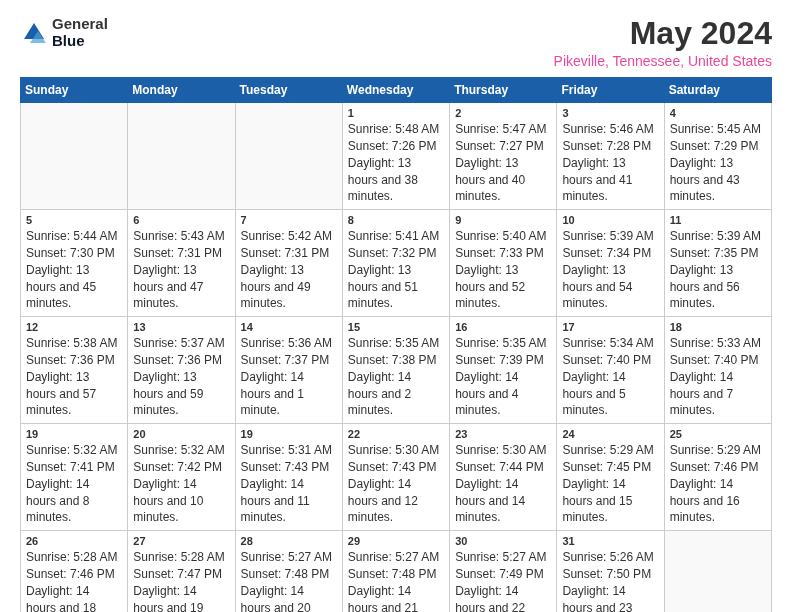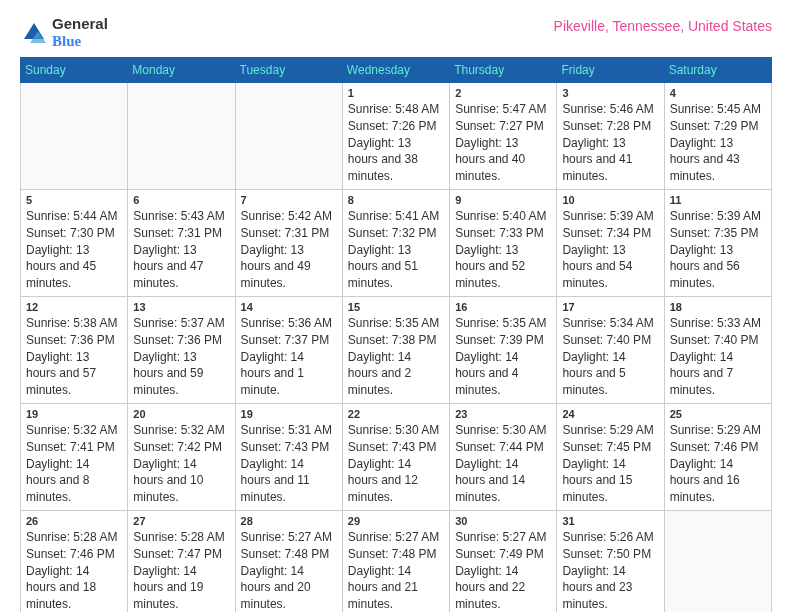--- a/index.html
+++ b/index.html
@@ -27,21 +27,21 @@
       display: flex;
       align-items: center;
       gap: 4px;
     }
     .logo-text {
       font-size: 15px;
       font-weight: bold;
       line-height: 1.1;
     }
     .logo-general { color: #333; }
-    .logo-blue { color: #3b82f6; font-family: Liberation Serif, serif; }
+    .logo-blue { color: #0f172a; }
     .logo-icon {
       width: 28px;
       height: 28px;
     }
     .title-block {
       text-align: right;
     }
     .month-title {
       font-size: 32px;
       font-weight: bold;
@@ -55,23 +55,23 @@
     }
     .calendar {
       flex: 1;
       border: 1px solid #ccc;
       border-collapse: collapse;
       width: 100%;
       table-layout: fixed;
     }
     .calendar th {
       background-color: #1a5fa8;
-      color: #5eead4;
+      color: #ffffff;
       font-size: 12px;
-      font-weight: normal;
+      font-weight: bold;
       padding: 5px 4px;
       text-align: left;
       border: 1px solid #1a5fa8;
     }
     .calendar td {
       vertical-align: top;
       border: 1px solid #ccc;
       padding: 4px 5px;
       font-size: 10px;
       color: #333;
@@ -102,20 +102,21 @@
       <svg class="logo-icon" viewBox="0 0 28 28">
         <polygon points="14,4 24,20 4,20" fill="#1a5fa8"></polygon>
         <polygon points="18,12 26,24 10,24" fill="#4a9fd4" opacity="0.7"></polygon>
       </svg>
       <div class="logo-text">
         <span class="logo-general">General</span><br>
         <span class="logo-blue">Blue</span>
       </div>
     </div>
     <div class="title-block">
+      <div class="month-title">May 2024</div>
       <div class="location">Pikeville, Tennessee, United States</div>
     </div>
   </div>
 
   <table class="calendar">
     <thead>
       <tr>
       <th>Sunday</th>
           <th>Monday</th>
           <th>Tuesday</th>

